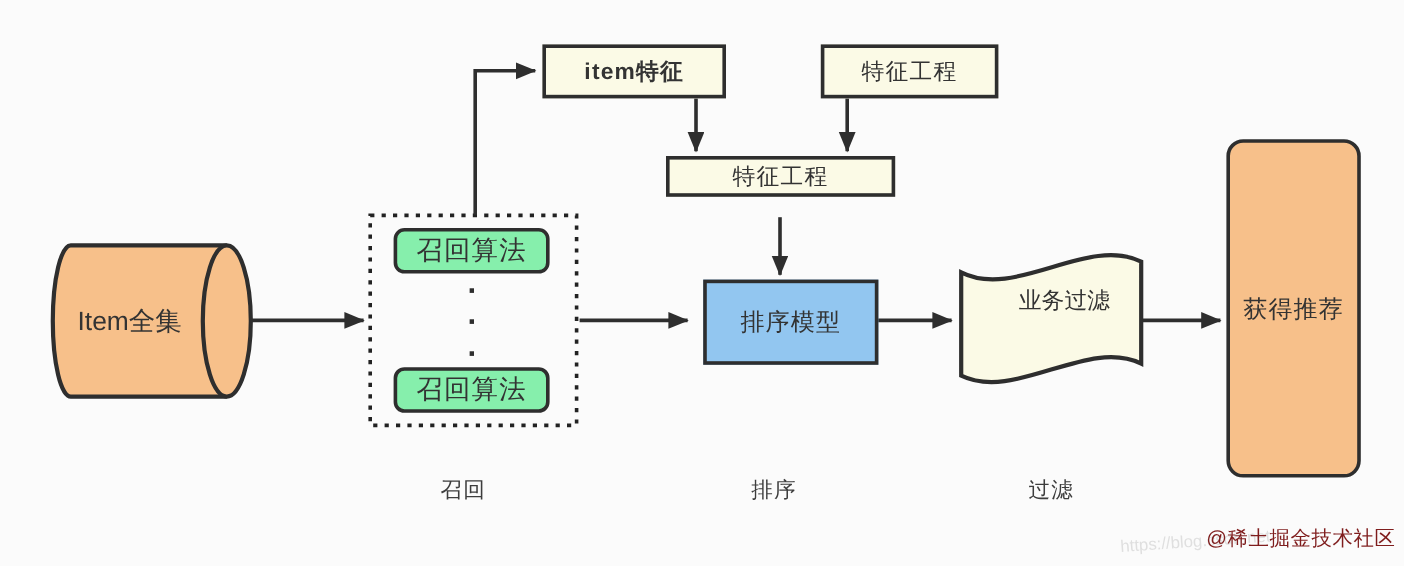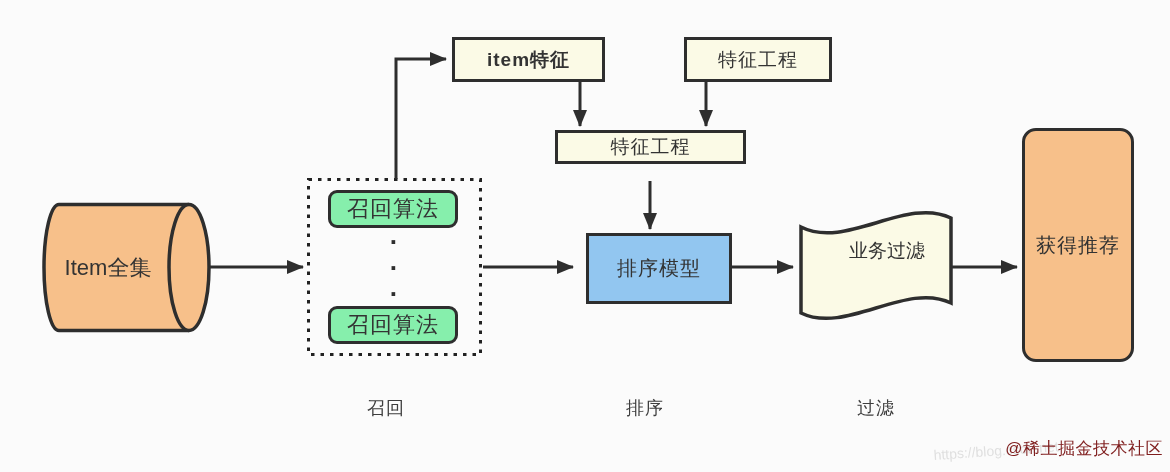--- a/index.html
+++ b/index.html
@@ -61,21 +61,21 @@
   <div class="node recall-box" style="left:328px;top:306px;width:130px;height:38px;">召回算法</div>
 
   <div class="node cream" style="left:452px;top:37px;width:153px;height:45px;font-weight:bold;">item特征</div>
   <div class="node cream" style="left:684px;top:37px;width:148px;height:45px;">特征工程</div>
   <div class="node cream" style="left:555px;top:130px;width:191px;height:34px;">特征工程</div>
 
   <div class="node blue-strong" style="left:586px;top:233px;width:146px;height:71px;">排序模型</div>
 
   <div class="floating-label" style="left:800px;top:231px;width:174px;height:40px;font-size:19px;">业务过滤</div>
 
-  <div class="node orange-tall" style="left:1022px;top:128px;width:112px;height:234px;">获得推荐</div>
+  <div class="node orange-tall" style="left:1022px;top:116px;width:112px;height:282px;">获得推荐</div>
 
   <div class="stage-label" style="left:341px;top:396px;text-align:center;">召回</div>
   <div class="stage-label" style="left:600px;top:396px;">排序</div>
   <div class="stage-label" style="left:831px;top:396px;text-align:center;">过滤</div>
 
   <div class="wm-url">https://blog.csdn.net</div>
   <div class="wm-community">@稀土掘金技术社区</div>
 
 </div>
 

